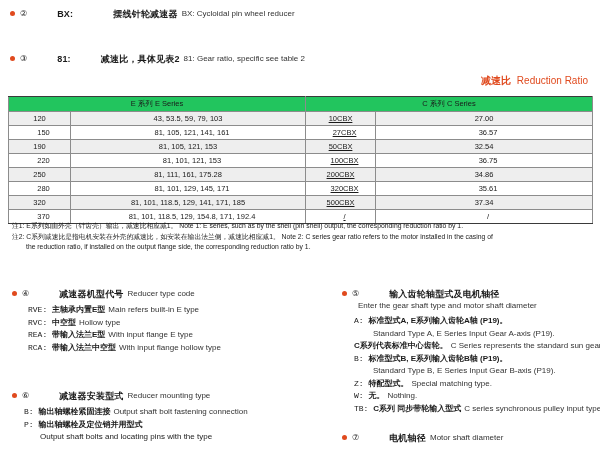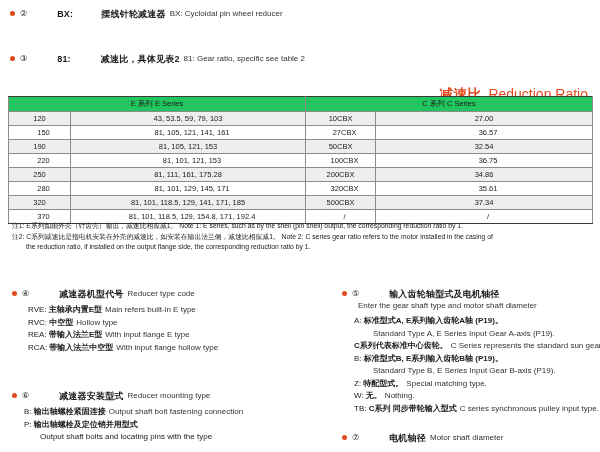--- a/index.html
+++ b/index.html
@@ -38,22 +38,22 @@
   .hdg .en { font-weight: normal; margin-left: 4px; font-size: 8px; color: #333; }
 
   
   #item-bx { position: absolute; left: 10px; top: 8px; }
   #item-81 { position: absolute; left: 10px; top: 53px; }
 
   
   #ratio-title {
     position: absolute;
     right: 12px;
-    top: 86px;
-    font-size: 14px;
+    top: 74px;
+    font-size: 10px;
     color: #e04a1e;
     white-space: nowrap;
   }
   #ratio-title .cn { font-weight: bold; }
   #ratio-title .en { font-weight: normal; margin-left: 3px; }
 
   
   #ratio-table {
     position: absolute;
     left: 8px;
@@ -77,21 +77,21 @@
     border-bottom: 0.8px solid #8c8c8c;
     height: 12px;
   }
   #ratio-table tr.subhead-row td {
     background: #f8e2d8;
     height: 12px;
   }
   #ratio-table tr.odd td { background: #eeeeee; }
   #ratio-table tr.even td { background: #ffffff; padding-left: 10px; }
   #ratio-table tr.last-row td { border-bottom: 1.6px solid #3a3a3a; }
-  .c-code { font-size: 7.5px; }
+  .c-code { font-size: 7.5px; text-decoration: underline; }
   .colw1 { width: 62px; }
   .colw2 { width: 235px; }
   .colw3 { width: 70px; }
   .colw4 { width: 217px; }
   .hcn { font-weight: bold; }
   .hen { font-weight: normal; }
 
   
   #notes {
     position: absolute;
@@ -106,21 +106,21 @@
   #notes .note-cont { padding-left: 14px; }
 
   
   .section { position: absolute; }
   .sec-list {
     margin-top: 4px;
     font-size: 8px;
     line-height: 12.5px;
   }
   .sec-list .row { white-space: nowrap; }
-  .sec-list .row .key { font-weight: normal; }
+  .sec-list .row .key { font-weight: normal; font-family: Liberation Mono, monospace; }
   .sec-list .row .cn { font-weight: bold; }
   .sec-list .row .en { font-weight: normal; color: #333; margin-left: 3px; }
   .sec-list .indent { padding-left: 16px; }
 
   #sec-reducer-type { left: 12px; top: 288px; }
   #sec-reducer-type .sec-list { padding-left: 16px; }
   #sec-mounting { left: 12px; top: 390px; }
   #sec-mounting .sec-list { padding-left: 12px; }
 
   #sec-input-gear { left: 342px; top: 288px; }
@@ -133,21 +133,21 @@
   #sec-input-gear .sec-list { padding-left: 12px; margin-top: 3px; }
   #sec-motor-shaft { left: 342px; top: 432px; }
 </style>
 </head>
 <body>
 
 <div class="section hdg" id="item-bx">
   <span class="bullet"></span>
   <span class="num">②</span>
   <span class="cn">BX:</span>
-  <span class="cn" style="margin-left:1px">摆线针轮减速器</span>
+  <span class="cn" style="margin-left:13px">摆线针轮减速器</span>
   <span class="en">BX: Cycloidal pin wheel reducer</span>
 </div>
 
 <div class="section hdg" id="item-81">
   <span class="bullet"></span>
   <span class="num">③</span>
   <span class="cn">81:</span>
   <span class="cn" style="margin-left:3px">减速比，具体见表2</span>
   <span class="en">81: Gear ratio, specific see table 2</span>
 </div>

